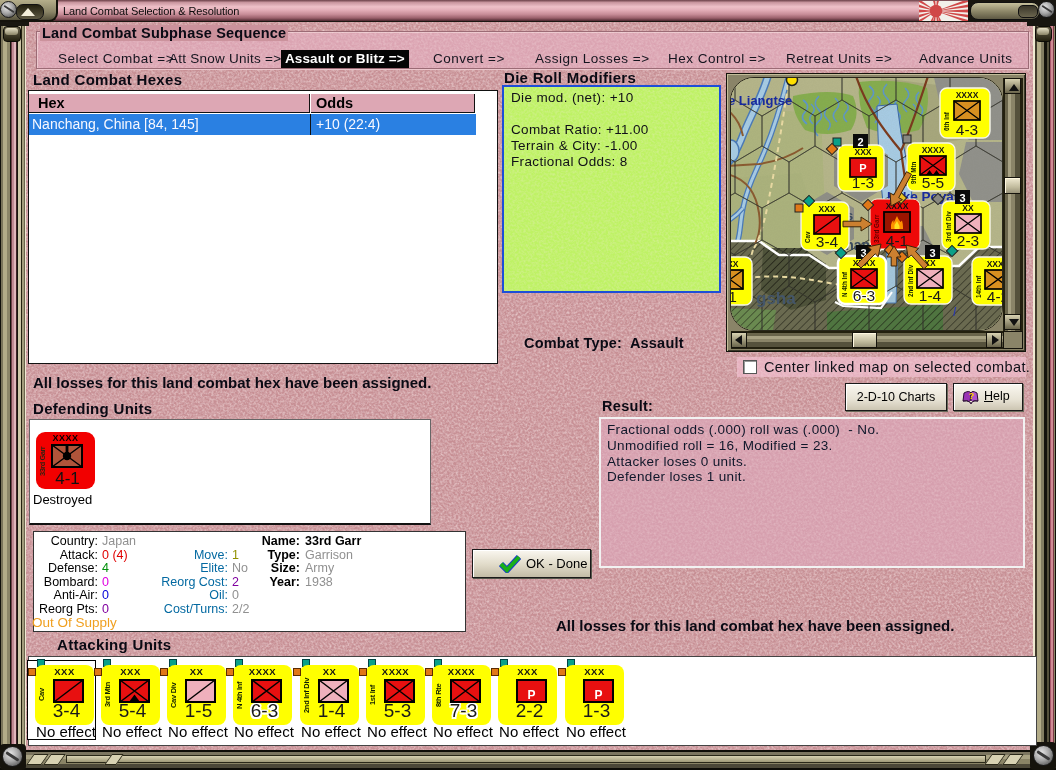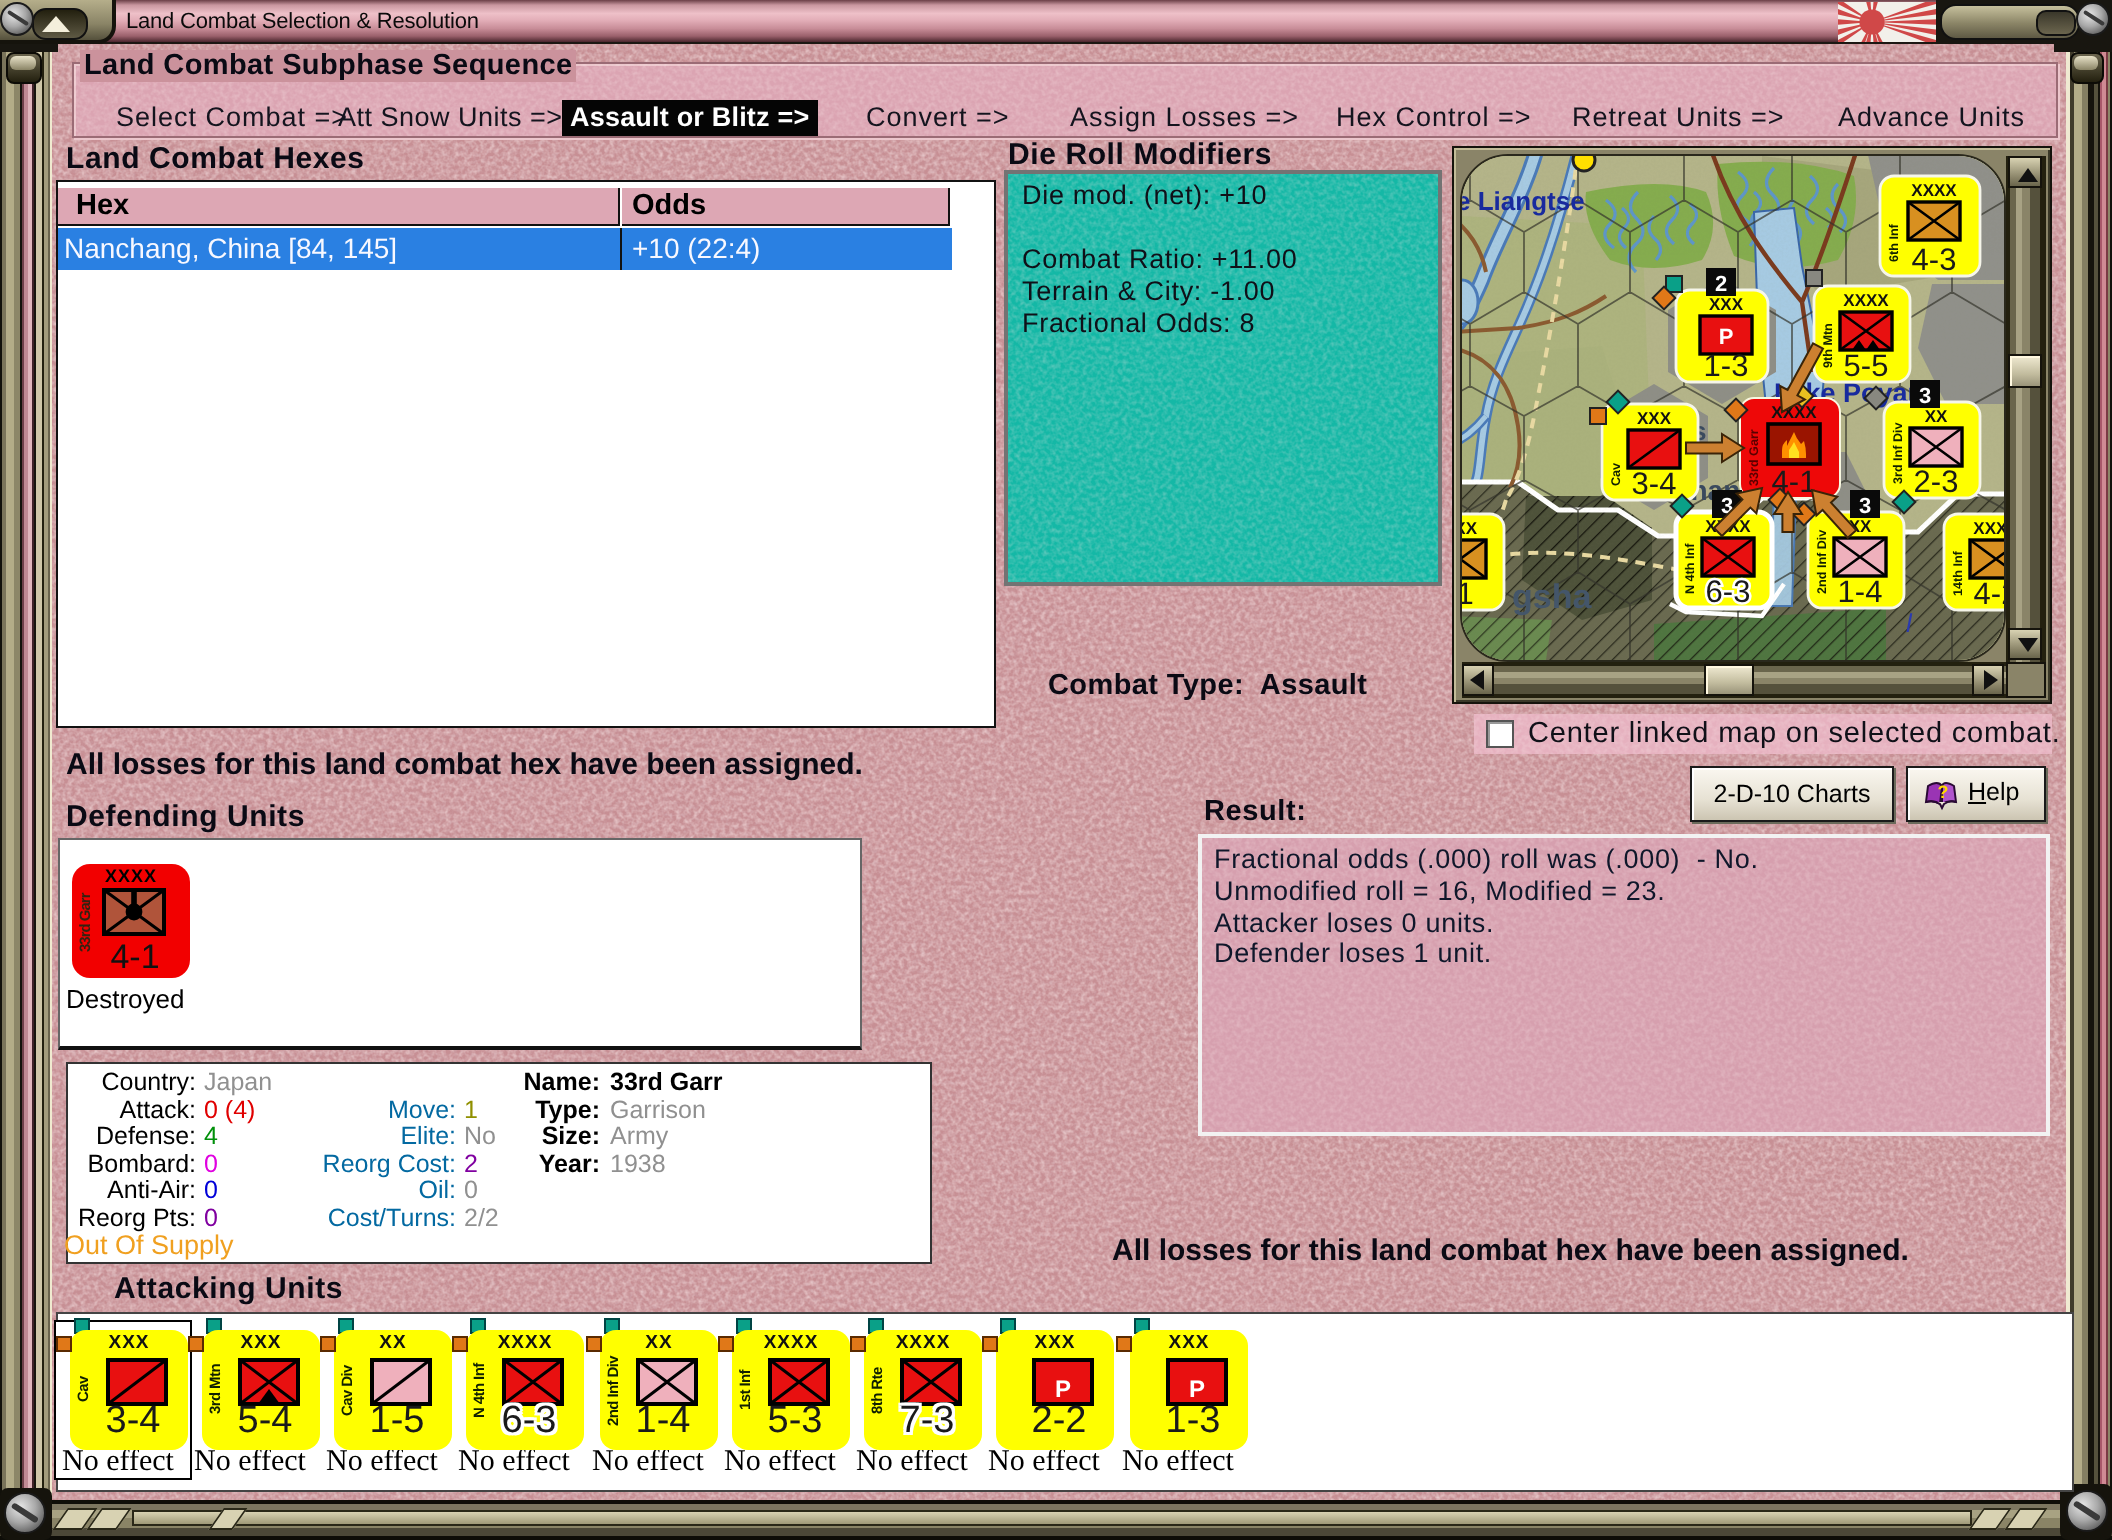--- a/index.html
+++ b/index.html
@@ -125,21 +125,21 @@
   <div class="abs b" style="left:287px;top:4px;font-size:14.5px;color:#000;">Odds</div>
 
   <div class="abs" style="left:0px;top:23px;width:447px;height:21px;background:#2a80e2;"></div>
   <div class="abs" style="left:3px;top:25px;font-size:14px;color:#f8f8ff;">Nanchang, China [84, 145]</div>
   <div class="abs" style="left:287px;top:25px;font-size:14px;color:#f8f8ff;">+10 (22:4)</div>
   <div class="abs" style="left:281px;top:23px;width:1px;height:21px;background:#111;"></div>
 </div>
 
 <div class="abs b" style="left:504px;top:69px;font-size:15px;color:#0a0a14;letter-spacing:0.3px;">Die Roll Modifiers</div>
 
-<div class="abs noisewrap" style="left:502px;top:85px;width:219px;height:208px;background:#14b8a6;border:2px solid #737373;">
+<div class="abs noisewrap" style="left:502px;top:85px;width:219px;height:208px;background:#bef264;border:2px solid #1d4ed8;">
       <svg width="215" height="204" style="position:absolute;left:0;top:0;">
         <rect width="215" height="204" filter="url(#noiseL)" opacity="0.5"></rect>
       </svg>
   <div class="abs" style="left:7px;top:3px;font-size:13.5px;color:#101018;letter-spacing:0.35px;">Die mod. (net): +10</div>
   <div class="abs" style="left:7px;top:35px;font-size:13.5px;color:#101018;letter-spacing:0.35px;">Combat Ratio: +11.00</div>
   <div class="abs" style="left:7px;top:51px;font-size:13.5px;color:#101018;letter-spacing:0.35px;">Terrain &amp; City: -1.00</div>
   <div class="abs" style="left:7px;top:67px;font-size:13.5px;color:#101018;letter-spacing:0.35px;">Fractional Odds: 8</div>
 </div>
 
 <div class="abs b" style="left:524px;top:335px;font-size:14.5px;color:#0a0a14;letter-spacing:0.2px;">Combat Type:&nbsp; Assault</div>
@@ -425,20 +425,27 @@
   <div class="abs" style="left:0;top:3px;width:64px;text-align:right;color:#000;">Country:<br>Attack:<br>Defense:<br>Bombard:<br>Anti-Air:<br>Reorg Pts:</div>
   <div class="abs" style="left:68px;top:3px;color:#909090;">Japan<br><span style="color:#e00000;">0 (4)</span><br><span style="color:#00900a;">4</span><br><span style="color:#e000e0;">0</span><br><span style="color:#0000d8;">0</span><br><span style="color:#8000a0;">0</span></div>
   <div class="abs" style="left:120px;top:16.6px;width:74px;text-align:right;color:#0369a1;">Move:<br>Elite:<br>Reorg Cost:<br>Oil:<br>Cost/Turns:</div>
   <div class="abs" style="left:198px;top:16.6px;color:#909090;"><span style="color:#909000;">1</span><br>No<br><span style="color:#8000a0;">2</span><br>0<br>2/2</div>
   <div class="abs b" style="left:201px;top:3px;width:65px;text-align:right;color:#000;">Name:<br><span style="font-weight:bold;">Type:</span><br><span style="font-weight:bold;">Size:</span><br><span style="font-weight:bold;">Year:</span></div>
   <div class="abs" style="left:271px;top:3px;color:#909090;"><span class="b" style="color:#000;">33rd Garr</span><br>Garrison<br>Army<br>1938</div>
 
   <div class="abs" style="left:-2px;top:84px;color:#f0a020;font-size:13.5px;">Out Of Supply</div>
 </div>
 
+<div class="abs" style="left:472px;top:549px;width:119px;height:29px;background:linear-gradient(#faf7f0,#e0dac8 55%,#c2bba6);border:1px solid #1a1a1a;box-shadow:1px 1px 0 #55554a, inset 1px 1px 0 #fff;">
+  <svg width="22" height="18" viewBox="0 0 22 18" style="position:absolute;left:26px;top:5px;">
+    <path d="M2,9 L8,15 L20,2" fill="none" stroke="#1a3acc" stroke-width="6"></path>
+    <path d="M2,9 L8,15 L20,2" fill="none" stroke="#18b018" stroke-width="4"></path>
+  </svg>
+  <span style="position:absolute;left:53px;top:6px;font-size:13px;color:#000;">OK - Done</span>
+</div>
 
 <div class="abs b" style="left:602px;top:398px;font-size:14.5px;color:#0a0a14;letter-spacing:0.3px;">Result:</div>
 
 <div class="abs noisewrap" style="left:599px;top:417px;width:426px;height:151px;background:#d69fae;border:2px solid #f2f2f2;">
       <svg width="422" height="147" style="position:absolute;left:0;top:0;">
         <rect width="422" height="147" filter="url(#noiseL)" opacity="0.5"></rect>
       </svg>
   <div class="abs" style="left:6px;top:3px;font-size:13.5px;color:#0f172a;line-height:15.8px;letter-spacing:0.35px;">Fractional odds (.000) roll was (.000)&nbsp; - No.<br>Unmodified roll = 16, Modified = 23.<br>Attacker loses 0 units.<br>Defender loses 1 unit.</div>
 </div>
 
@@ -581,17 +588,17 @@
 .screw::after{content:"";position:absolute;left:10%;top:42%;width:80%;height:14%;background:#3a3a3a;transform:rotate(33deg);border-radius:2px;}
 .sbtn{background:linear-gradient(#d8d2b2,#8a8468 70%,#6a654c);border:1px solid #15130c;}
 .tri-u{position:absolute;left:4px;top:5px;width:0;height:0;border-left:5px solid transparent;border-right:5px solid transparent;border-bottom:7px solid #111;}
 .tri-d{position:absolute;left:4px;top:4px;width:0;height:0;border-left:5px solid transparent;border-right:5px solid transparent;border-top:7px solid #111;}
 .tri-l{position:absolute;left:3px;top:2px;width:0;height:0;border-top:5px solid transparent;border-bottom:5px solid transparent;border-right:7px solid #111;}
 .tri-r{position:absolute;left:5px;top:2px;width:0;height:0;border-top:5px solid transparent;border-bottom:5px solid transparent;border-left:7px solid #111;}
 .ctr{position:absolute;width:59px;height:60px;background:#ffff00;border-radius:8px;z-index:2;}
 .ctop{position:absolute;left:0;top:1px;width:100%;text-align:center;font-size:9.5px;font-weight:bold;color:#111;letter-spacing:0.5px;}
 .cnum{position:absolute;left:2px;top:35px;width:100%;text-align:center;font-size:19px;color:#1a1a1a;}
 .cvert{position:absolute;left:2px;top:3px;height:54px;width:11px;font-size:7.5px;font-weight:bold;color:#102000;writing-mode:vertical-rl;transform:rotate(180deg);text-align:center;letter-spacing:-0.3px;}
-.noeff{position:absolute;font-size:15px;color:#000;width:70px;font-family:Liberation Serif, serif;}
+.noeff{position:absolute;font-size:15px;color:#000;width:70px;text-align:center;}
 .osq{position:absolute;width:8px;height:8px;background:#e07818;border:1px solid #5a2a00;z-index:3;}
 .tsq{position:absolute;width:8px;height:8px;background:#0aa088;border:1px solid #044;z-index:1;}
 .glow{text-shadow:-1.5px -1.5px 0 #fff,1.5px -1.5px 0 #fff,-1.5px 1.5px 0 #fff,1.5px 1.5px 0 #fff,0 -1.5px 0 #fff,0 1.5px 0 #fff,-1.5px 0 0 #fff,1.5px 0 0 #fff;}
 </style>
 
 </body></html>

